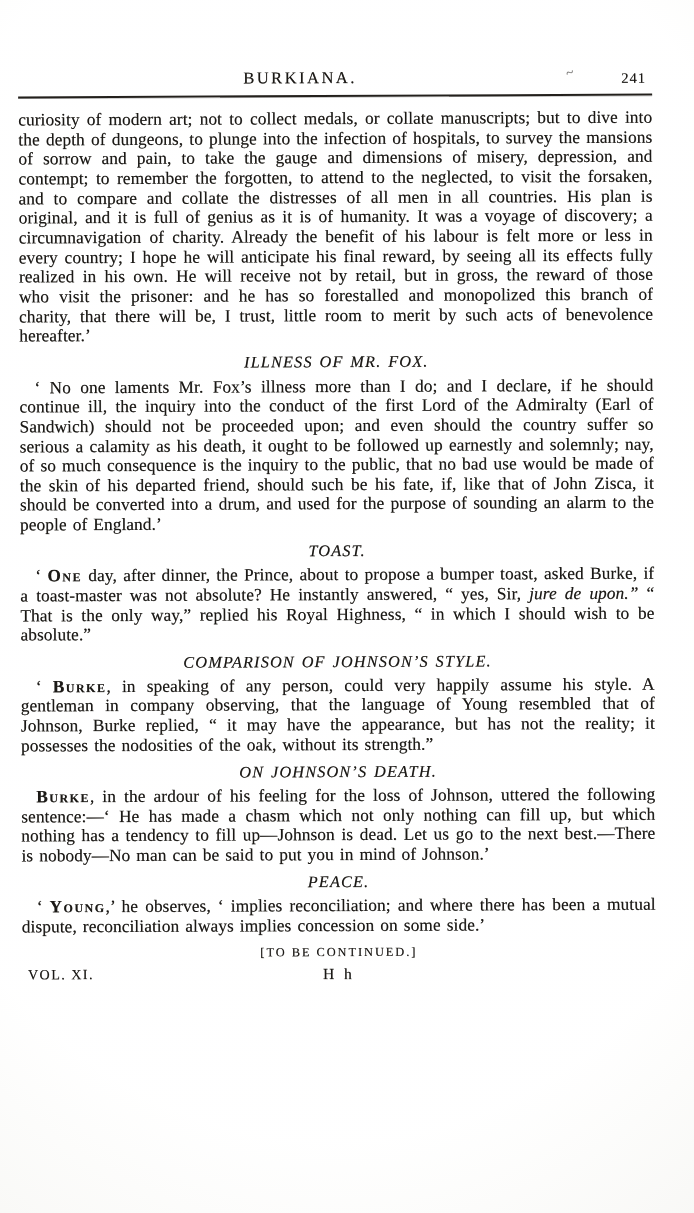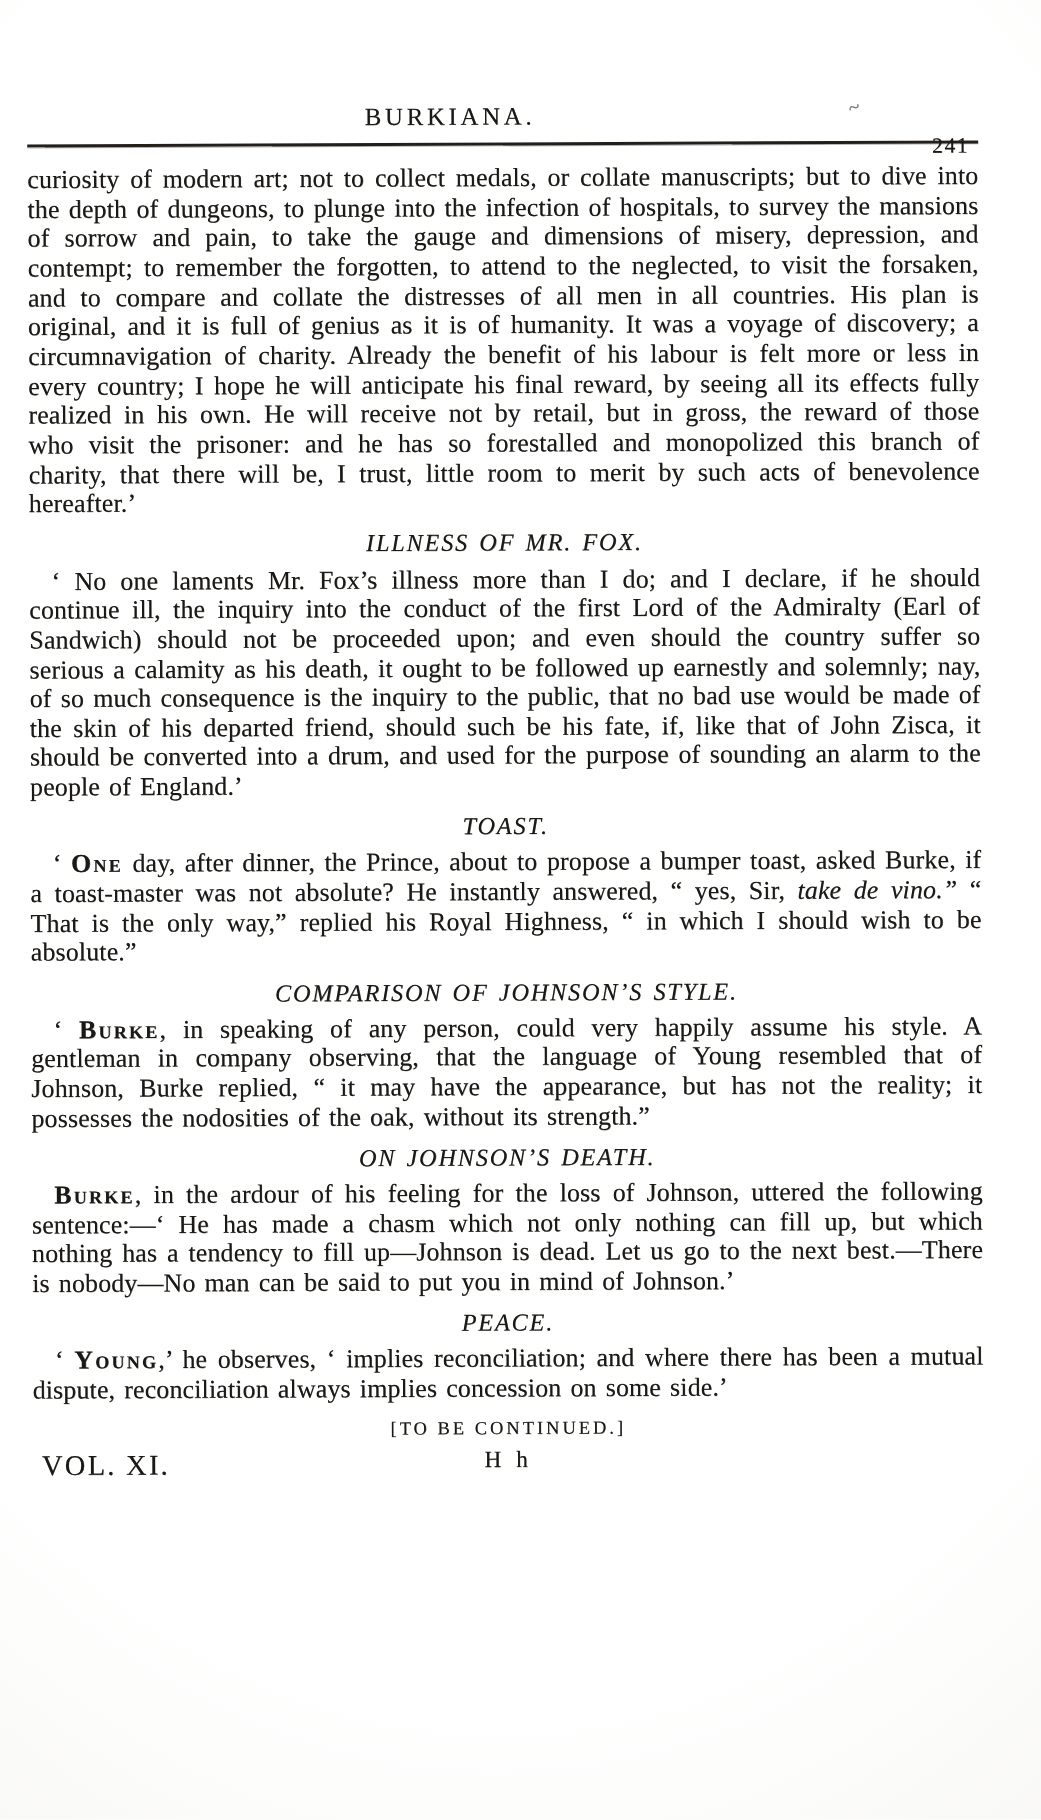--- a/index.html
+++ b/index.html
@@ -26,21 +26,20 @@
   .running-title {
     position: absolute; left: 0; right: 70px;
     text-align: center;
     font-size: 16.5px;
     letter-spacing: 2.5px;
   }
   .page-number {
     position: absolute; right: 6px; top: 3px;
     font-size: 14.5px;
     letter-spacing: 1px;
-    margin-top: 20px;
   }
   .smudge {
     position: absolute; right: 78px; top: -2px;
     opacity: 0.6;
     font-size: 14px;
     transform: rotate(-18deg);
   }
   .rule {
     margin-top: 3px;
     border-top: 2.6px solid #23201c;
@@ -68,21 +67,21 @@
   em.latin { font-style: italic; }
   .footer { margin-top: 9px; }
   .continued-notice {
     text-align: center;
     font-size: 12.3px;
     letter-spacing: 2px;
   }
   .footrow { position: relative; margin-top: 5px; height: 22px; }
   .volume {
     position: absolute; left: 6px; top: 1px;
-    font-size: 19px;
+    font-size: 14px;
     letter-spacing: 1.5px;
   }
   .signature {
     text-align: center;
     font-size: 15.5px;
     letter-spacing: 3px;
   }
 </style>
 </head>
 <body>
@@ -99,21 +98,21 @@
     <div class="rule"></div>
 
     <div class="bodytext">
 
       <p>curiosity of modern art; not to collect medals, or collate manuscripts; but to dive into the depth of dungeons, to plunge into the infection of hospitals, to survey the mansions of sorrow and pain, to take the gauge and dimensions of misery, depression, and contempt; to remember the forgotten, to attend to the neglected, to visit the forsaken, and to compare and collate the distresses of all men in all countries. His plan is original, and it is full of genius as it is of humanity. It was a voyage of discovery; a circumnavigation of charity. Already the benefit of his labour is felt more or less in every country; I hope he will anticipate his final reward, by seeing all its effects fully realized in his own. He will receive not by retail, but in gross, the reward of those who visit the prisoner: and he has so forestalled and monopolized this branch of charity, that there will be, I trust, little room to merit by such acts of benevolence hereafter.’</p>
 
       <h2 class="sechead">ILLNESS OF MR. FOX.</h2>
       <p class="indent">‘ No one laments Mr. Fox’s illness more than I do; and I declare, if he should continue ill, the inquiry into the conduct of the first Lord of the Admiralty (Earl of Sandwich) should not be proceeded upon; and even should the country suffer so serious a calamity as his death, it ought to be followed up earnestly and solemnly; nay, of so much consequence is the inquiry to the public, that no bad use would be made of the skin of his departed friend, should such be his fate, if, like that of John Zisca, it should be converted into a drum, and used for the purpose of sounding an alarm to the people of England.’</p>
 
       <h2 class="sechead">TOAST.</h2>
-      <p class="indent"><span>‘ </span><span class="sc">One</span><span> day, after dinner, the Prince, about to propose a bumper toast, asked Burke, if a toast-master was not absolute? He instantly answered, “ yes, Sir, </span><em class="latin">take de vino.”</em><span> “ That is the only way,” replied his Royal Highness, “ in which I should wish to be absolute.”</span></p>
+      <p class="indent"><span>‘ </span><span class="sc">One</span><span> day, after dinner, the Prince, about to propose a bumper toast, asked Burke, if a toast-master was not absolute? He instantly answered, “ yes, Sir, </span><em class="latin">jure de upon.”</em><span> “ That is the only way,” replied his Royal Highness, “ in which I should wish to be absolute.”</span></p>
 
       <h2 class="sechead">COMPARISON OF JOHNSON’S STYLE.</h2>
       <p class="indent"><span>‘ </span><span class="sc">Burke</span><span>, in speaking of any person, could very happily assume his style.  A gentleman in company observing, that the language of Young resembled that of Johnson, Burke replied, “ it may have the appearance, but has not the reality; it possesses the nodosities of the oak, without its strength.”</span></p>
 
       <h2 class="sechead">ON JOHNSON’S DEATH.</h2>
       <p class="indent"><span class="sc">Burke</span><span>, in the ardour of his feeling for the loss of Johnson, uttered the following sentence:—‘ He has made a chasm which not only nothing can fill up, but which nothing has a tendency to fill up—Johnson is dead.  Let us go to the next best.—There is nobody—No man can be said to put you in mind of Johnson.’</span></p>
 
       <h2 class="sechead">PEACE.</h2>
       <p class="indent"><span>‘ </span><span class="sc">Young</span><span>,’ he observes, ‘ implies reconciliation; and where there has been a mutual dispute, reconciliation always implies concession on some side.’</span></p>
 

